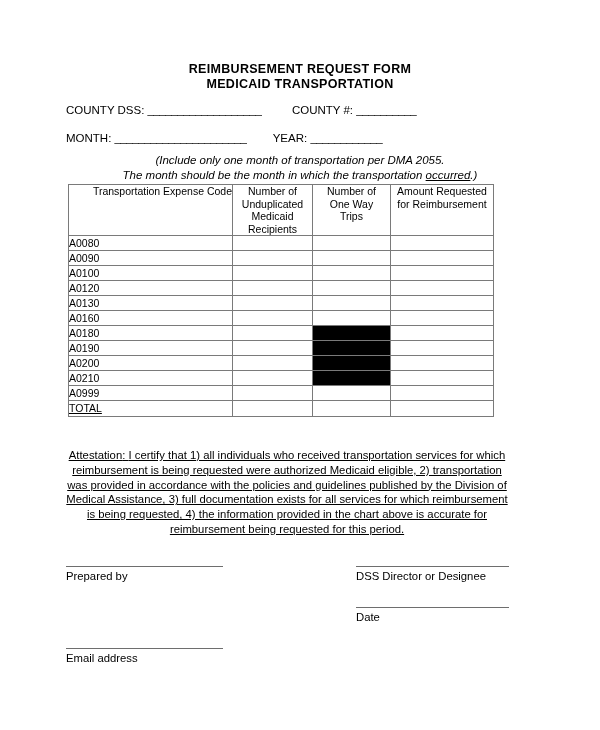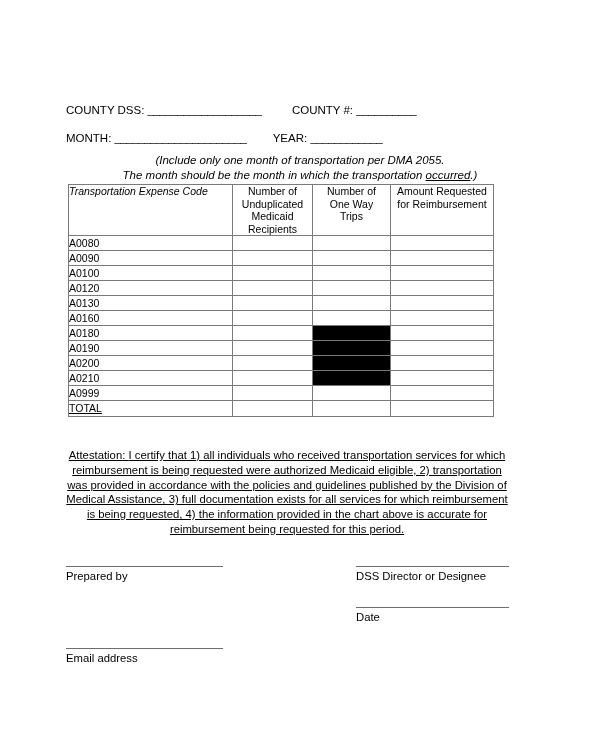--- a/index.html
+++ b/index.html
@@ -88,23 +88,22 @@
   .col-amt   { width: 103px; }
 
   thead td {
     vertical-align: top;
     height: 48px;
     text-align: center;
     line-height: 12.5px;
     padding-top: 2px;
   }
   thead td.h-code {
-    text-align: left;
+    text-align: right;
     padding-left: 0;
-    font-style: italic;
   }
   tbody td {
     height: 14px;
     text-align: center;
     line-height: 14px;
   }
   tbody td.code-cell { text-align: left; }
   tbody td.blackout {
     background: #000000;
     background-clip: padding-box;
@@ -155,20 +154,24 @@
   #sig-phone    { left: 66px; top: 607px; width: 157px; }
   #sig-email    { left: 66px; top: 648px; width: 157px; }
   #sig-director { left: 356px; top: 566px; width: 153px; }
   #sig-date     { left: 356px; top: 607px; width: 153px; }
 </style>
 </head>
 <body>
 
 <div class="page">
 
+  <div class="title-block">
+    <div class="title-line">REIMBURSEMENT REQUEST FORM</div>
+    <div class="title-line">MEDICAID TRANSPORTATION</div>
+  </div>
 
   <div class="field-row" id="row-county">
     <span class="lbl">COUNTY DSS:</span>
     <span class="blank">___________________</span>
     <span class="field-gap-county"></span>
     <span class="lbl">COUNTY #:</span>
     <span class="blank">__________</span>
   </div>
 
   <div class="field-row" id="row-month">

